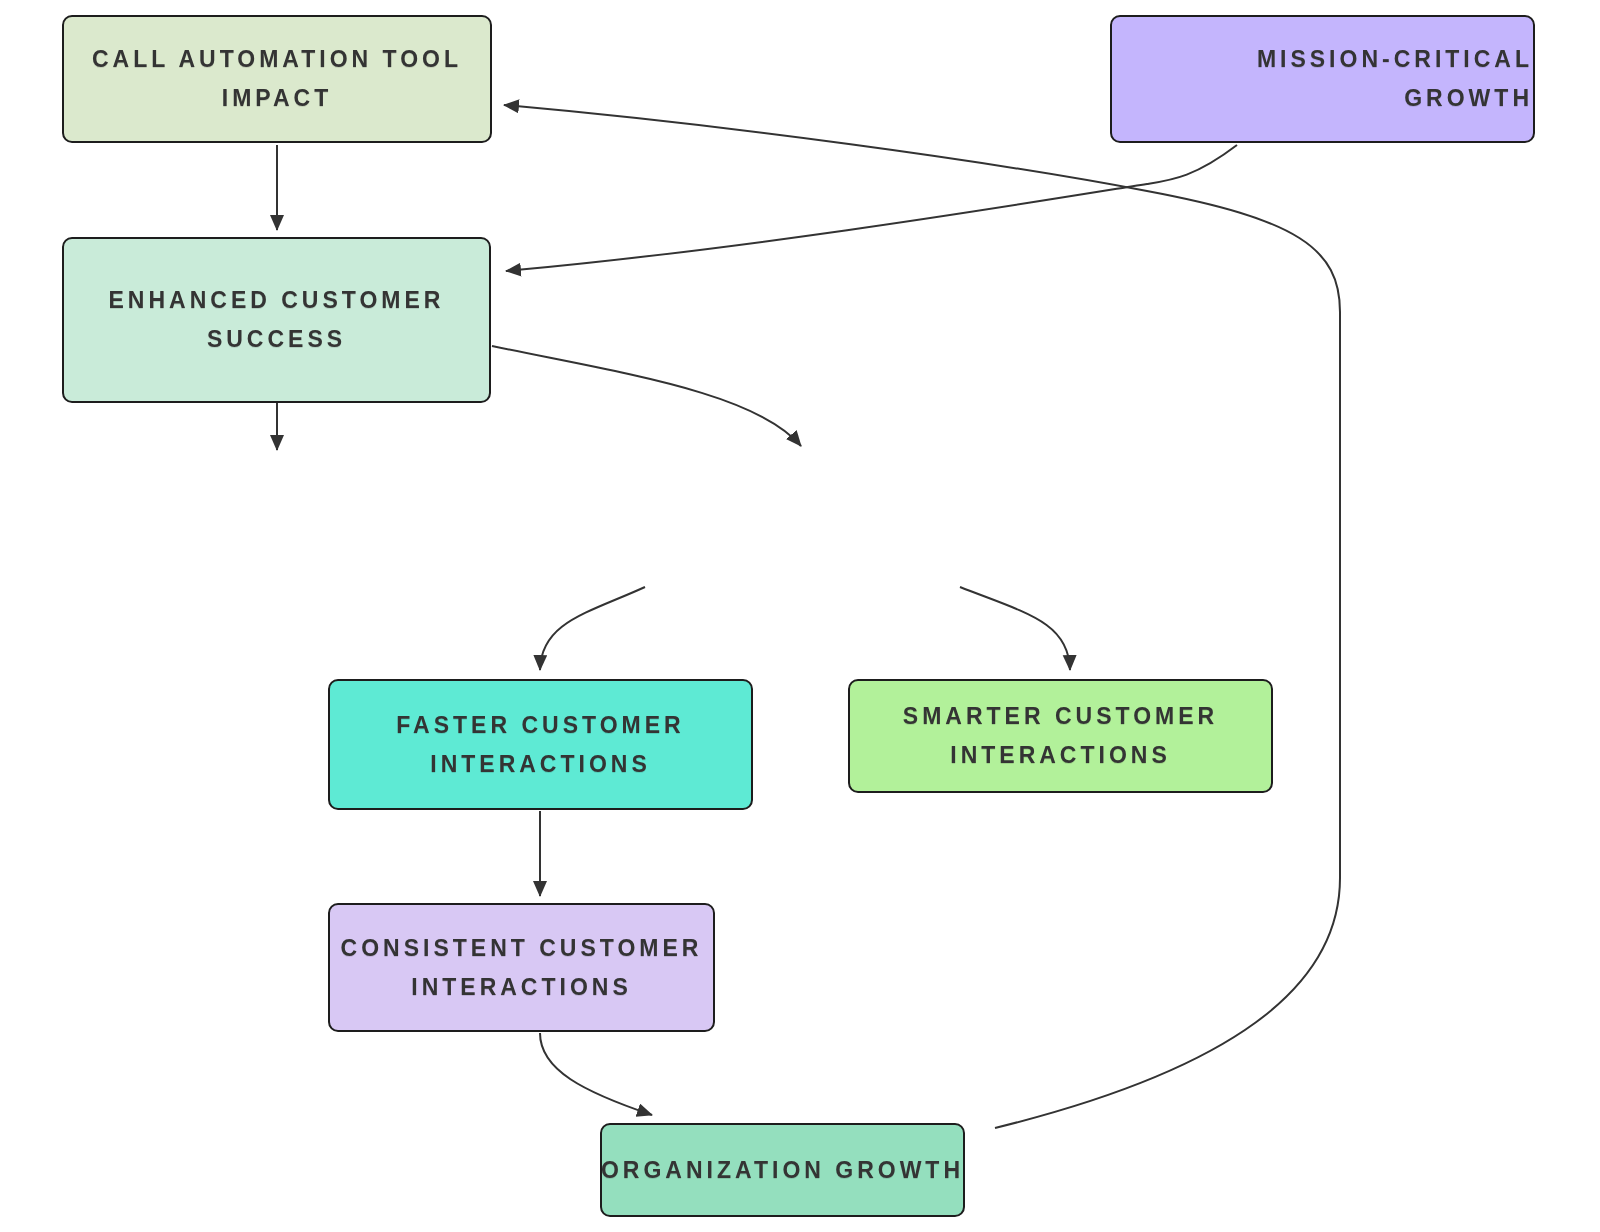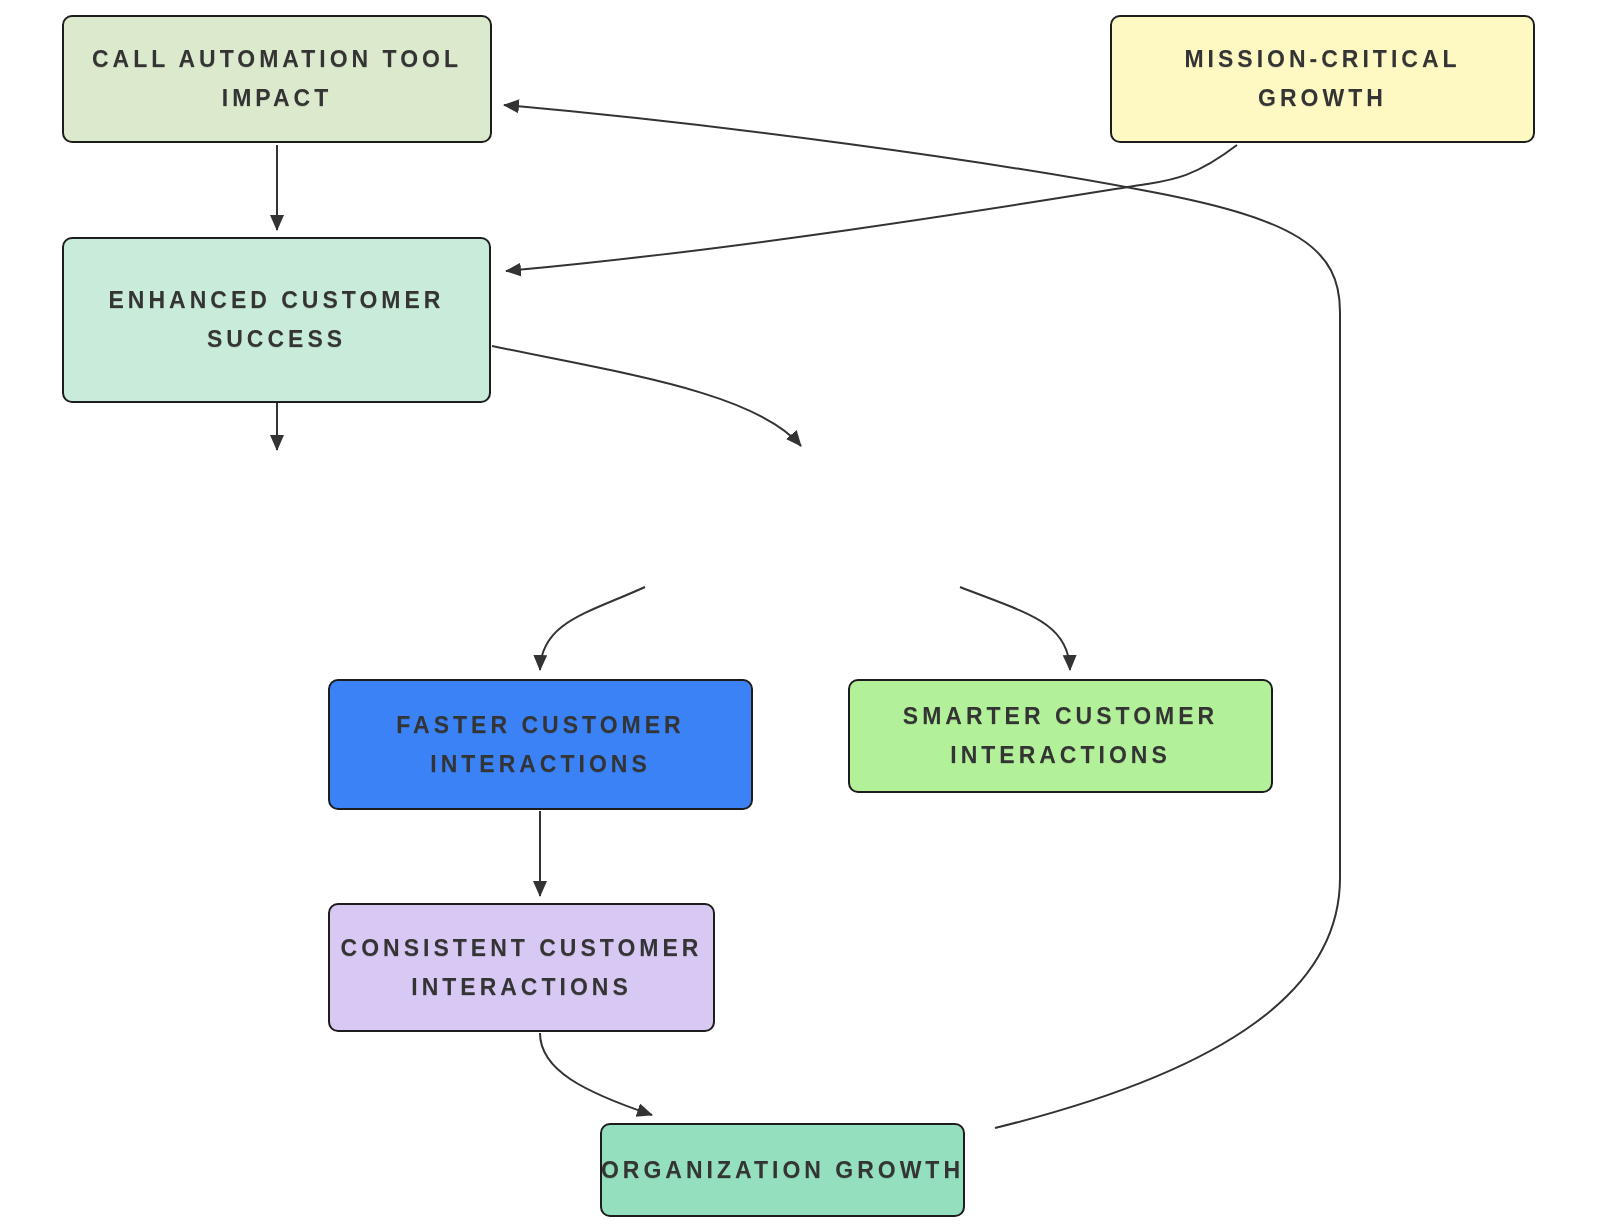--- a/index.html
+++ b/index.html
@@ -86,33 +86,33 @@
     <path class="edge" d="M 540 1033 C 540 1070 584 1092 652 1115" marker-end="url(#arrow)"></path>
 
     <path class="edge" d="M 995 1128 C 1230 1070 1340 988 1340 878 L 1340 312 C 1340 248 1296 219 1147 191 C 990 161 728 125 504 105" marker-end="url(#arrow)"></path>
   </svg>
 
   <div id="n-call" class="node" style="background-color: rgb(219, 233, 205);">
     <span>CALL AUTOMATION TOOL</span>
     <span>IMPACT</span>
   </div>
 
-  <div id="n-mission" class="node" style="background-color: #fef9c3;">
+  <div id="n-mission" class="node" style="background-color: #c4b5fd; align-items: flex-end;">
     <span>MISSION-CRITICAL</span>
     <span>GROWTH</span>
   </div>
 
   <div id="n-enhanced" class="node" style="background-color: rgb(201, 235, 217);">
     <span>ENHANCED CUSTOMER</span>
     <span>SUCCESS</span>
   </div>
 
 
 
-  <div id="n-faster" class="node" style="background-color: #3b82f6;">
+  <div id="n-faster" class="node" style="background-color: #5eead4;">
     <span>FASTER CUSTOMER</span>
     <span>INTERACTIONS</span>
   </div>
 
   <div id="n-smarter" class="node" style="background-color: rgb(178, 241, 154);">
     <span>SMARTER CUSTOMER</span>
     <span>INTERACTIONS</span>
   </div>
 
   <div id="n-consistent" class="node" style="background-color: rgb(216, 200, 244);">

